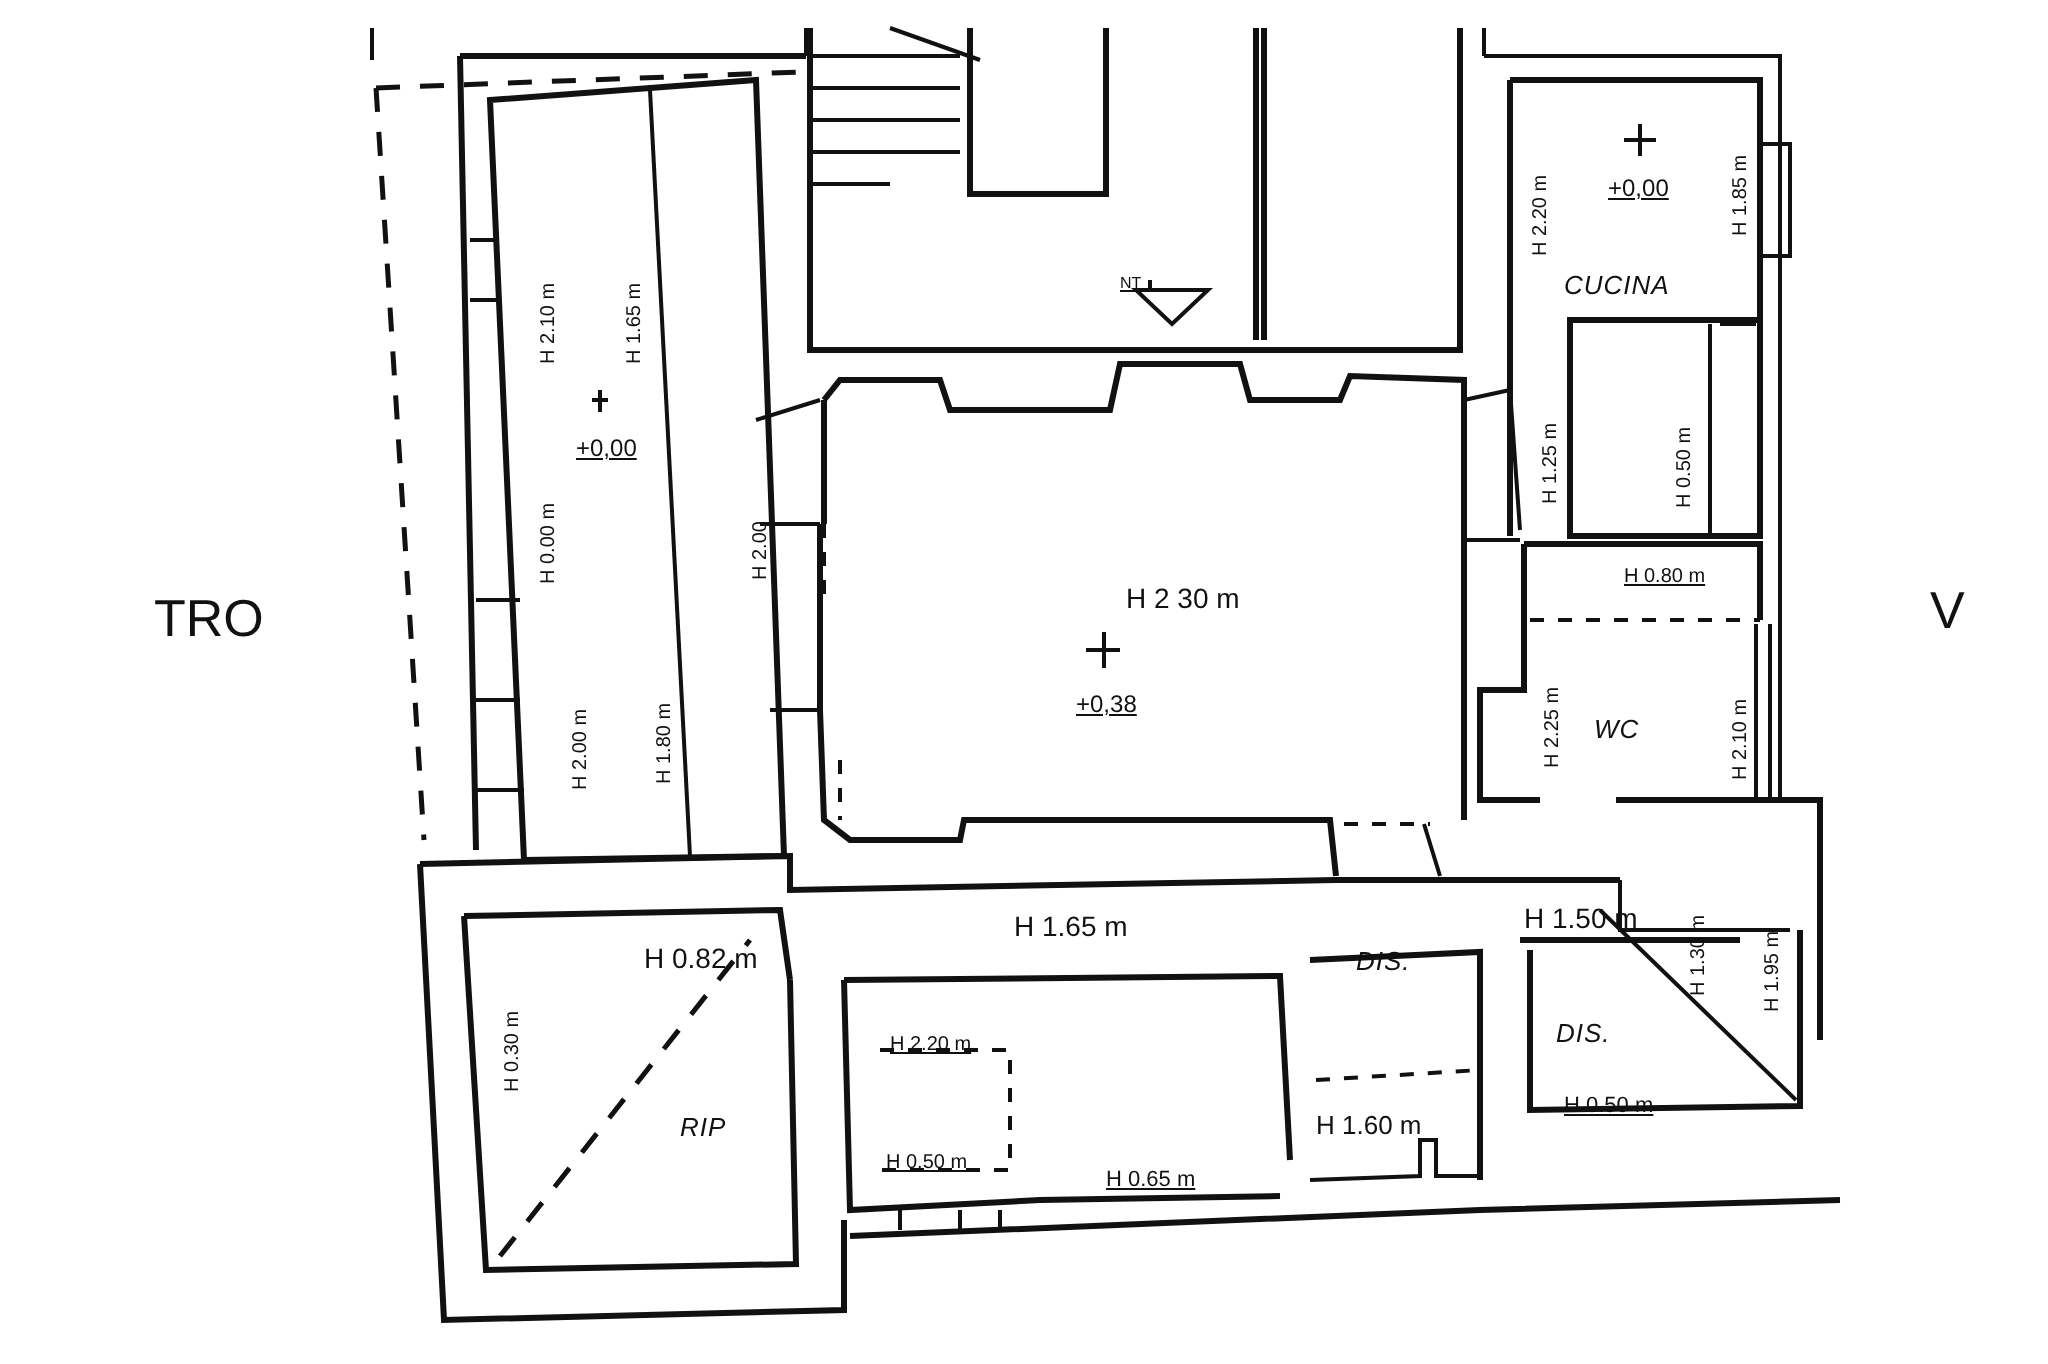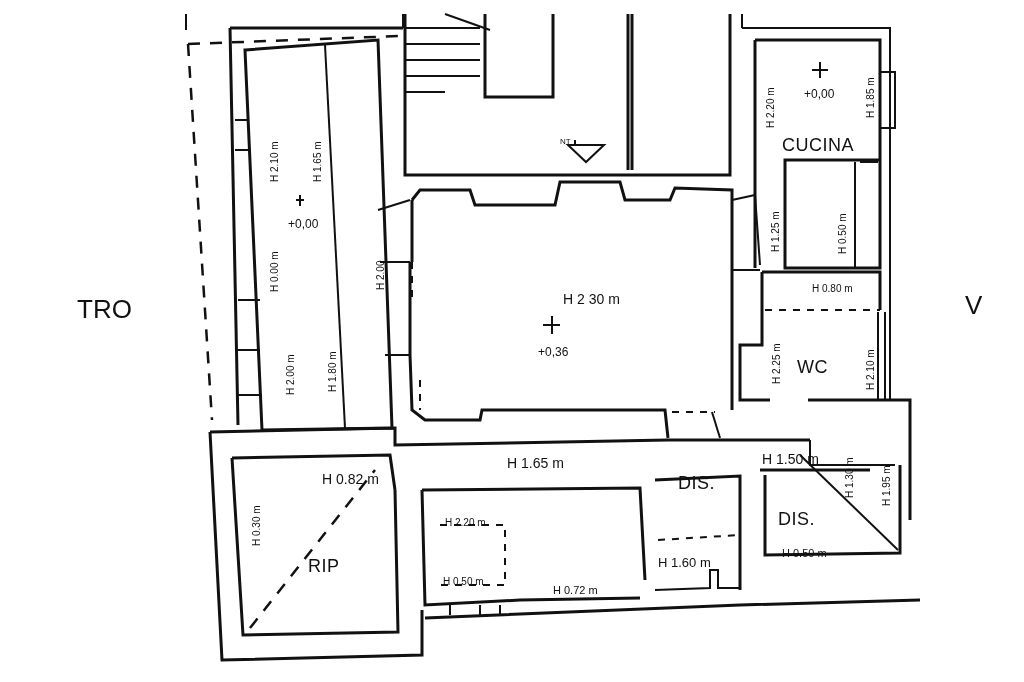--- a/index.html
+++ b/index.html
@@ -3,23 +3,23 @@
 <meta charset="utf-8">
 <style>
   html, body { margin: 0; padding: 0; background: #ffffff; }
   body { width: 1024px; height: 682px; position: relative; overflow: hidden; font-family: "Liberation Sans", sans-serif; color: #111; }
   #plan { position: absolute; left: 0; top: 0; width: 1024px; height: 682px; }
   .wall { fill: none; stroke: #111; stroke-width: 3; stroke-linejoin: miter; }
   .wall-thin { fill: none; stroke: #111; stroke-width: 2; }
   .dash { fill: none; stroke: #111; stroke-width: 2.5; stroke-dasharray: 12 10; }
   .dash-s { fill: none; stroke: #111; stroke-width: 2; stroke-dasharray: 7 7; }
   .lbl { position: absolute; white-space: nowrap; font-family: "Liberation Sans", sans-serif; color: #111; line-height: 1; }
-  .room { font-size: 18px; letter-spacing: 0.5px; }
+  .room { font-size: 13px; letter-spacing: 0.5px; font-style: italic; }
   .height { font-size: 14px; }
-  .small { font-size: 10px; }
+  .small { font-size: 10px; text-decoration: underline; }
   .vert { transform-origin: left top; transform: rotate(-90deg); font-size: 10px; }
   .side { font-size: 26px; margin-left: 21px; }
 </style>
 </head>
 <body>
 
 <svg id="plan" viewBox="0 0 1024 682" xmlns="http://www.w3.org/2000/svg">
 
   <g>
     <path class="dash" d="M188 44 L400 36"></path>
@@ -115,21 +115,21 @@
   </g>
   <g>
     <path class="wall-thin" d="M812 70 L828 70 M820 62 L820 78"></path>
   </g>
 </svg>
 
 <div class="lbl side" style="left:56px; top:296px;">TRO</div>
 <div class="lbl side" style="left:944px; top:292px;">V</div>
 
 <div class="lbl height" style="left:563px; top:292px;">H 2 30 m</div>
-<div class="lbl small" style="left:538px; top:346px; font-size:12px;">+0,36</div>
+<div class="lbl small" style="left:538px; top:346px; font-size:12px;">+0,38</div>
 <div class="lbl small" style="left:560px; top:138px; font-size:8px;text-align:center;">NT</div>
 
 <div class="lbl small" style="left:288px; top:218px; font-size:12px;">+0,00</div>
 <div class="lbl vert" style="left:270px; top:182px;">H 2.10 m</div>
 <div class="lbl vert" style="left:313px; top:182px;">H 1.65 m</div>
 <div class="lbl vert" style="left:270px; top:292px;">H 0.00 m</div>
 <div class="lbl vert" style="left:376px; top:290px;">H 2.00</div>
 <div class="lbl vert" style="left:286px; top:395px;">H 2.00 m</div>
 <div class="lbl vert" style="left:328px; top:392px;">H 1.80 m</div>
 
@@ -148,19 +148,19 @@
 <div class="lbl height" style="left:507px; top:456px;">H 1.65 m</div>
 <div class="lbl height" style="left:322px; top:472px;">H 0.82 m</div>
 <div class="lbl height" style="left:762px; top:452px;">H 1.50 m</div>
 <div class="lbl room" style="left:678px; top:474px;">DIS.</div>
 
 <div class="lbl room" style="left:778px; top:510px;">DIS.</div>
 <div class="lbl small" style="left:782px; top:548px; font-size:11px;">H 0.50 m</div>
 <div class="lbl vert" style="left:845px; top:498px;">H 1.30 m</div>
 <div class="lbl vert" style="left:882px; top:506px;">H 1.95 m</div>
 
-<div class="lbl room" style="left:308px; top:557px;text-align:right;">RIP</div>
+<div class="lbl room" style="left:340px; top:557px;text-align:right;">RIP</div>
 <div class="lbl vert" style="left:252px; top:546px;">H 0.30 m</div>
 
 <div class="lbl small" style="left:445px; top:518px;">H 2.20 m</div>
 <div class="lbl small" style="left:443px; top:577px;">H 0.50 m</div>
-<div class="lbl small" style="left:553px; top:585px; font-size:11px;">H 0.72 m</div>
+<div class="lbl small" style="left:553px; top:585px; font-size:11px;">H 0.65 m</div>
 <div class="lbl height" style="left:658px; top:556px; font-size:13px;">H 1.60 m</div>
 
 </body></html>

